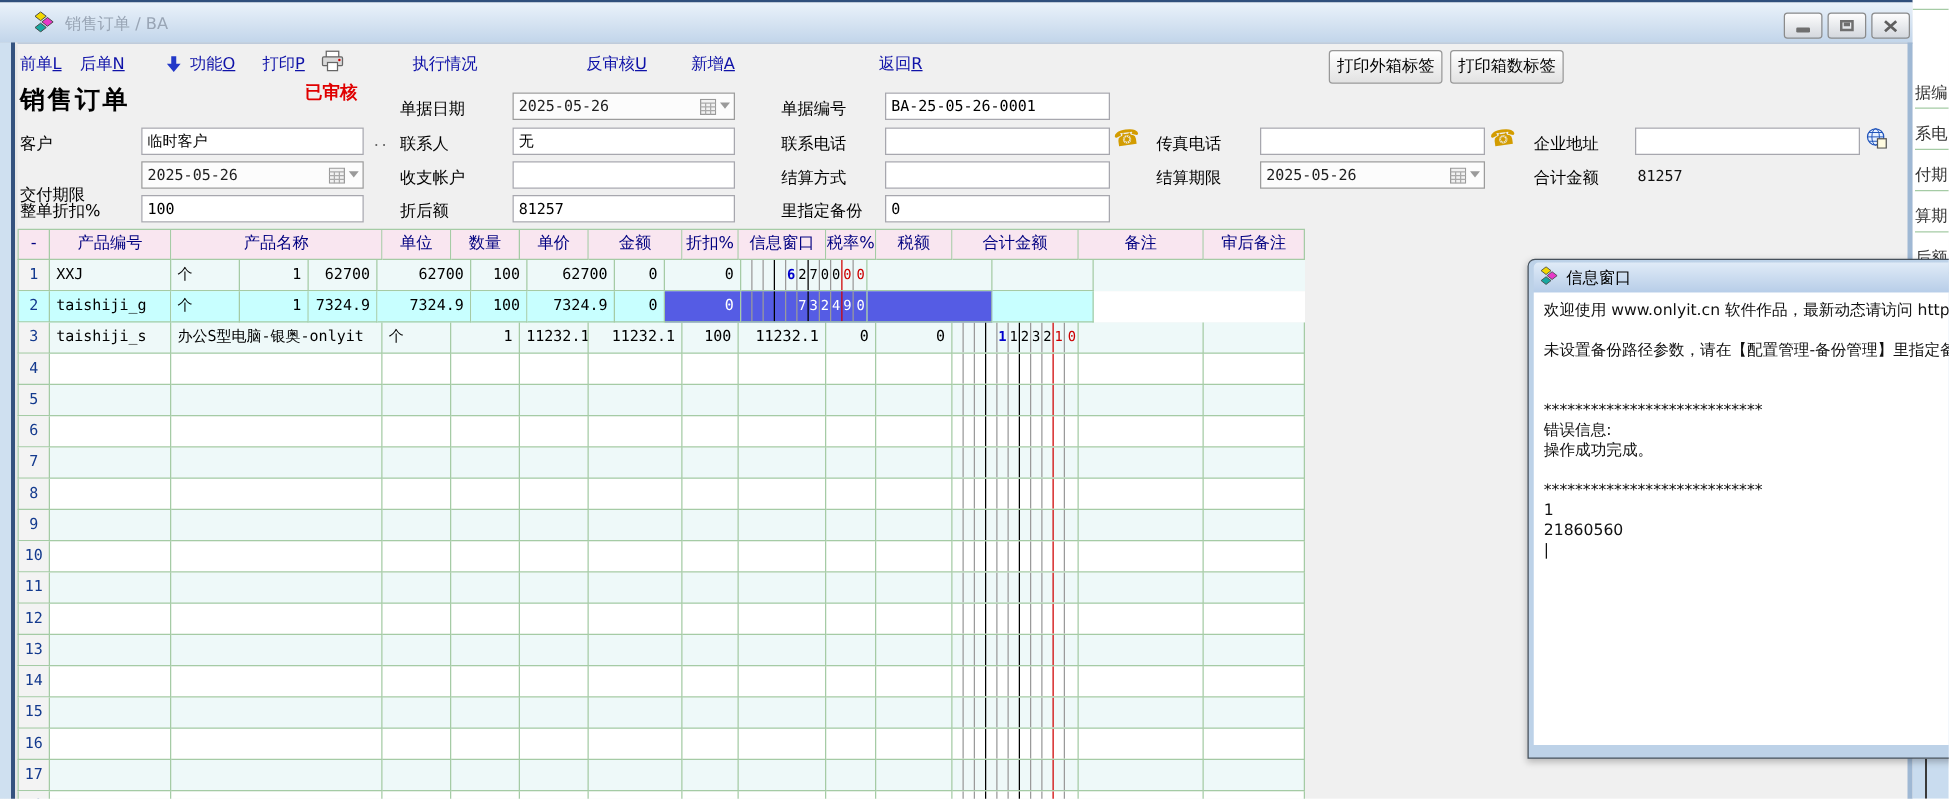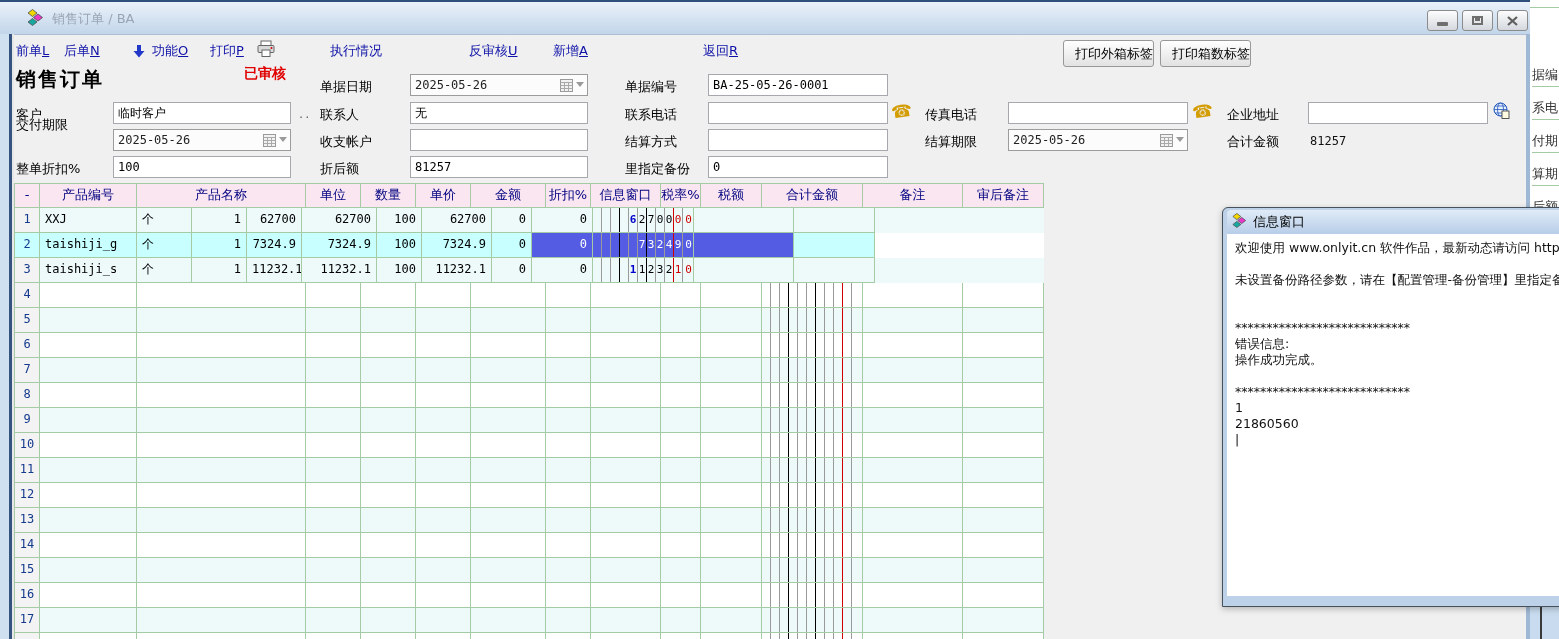--- a/index.html
+++ b/index.html
@@ -24,21 +24,21 @@
   .g-min{width:11px;height:4px;background:#6f6f6f;border-radius:1px;margin-top:6px;}
   .g-max{width:11px;height:9px;border:2px solid #6f6f6f;box-sizing:border-box;position:relative;}
   .g-max:after{content:"";position:absolute;left:1px;top:0;width:5px;height:3px;background:#6f6f6f;}
 
   
   .tb{position:absolute;top:40px;font-size:13px;color:#0f12a8;white-space:nowrap;}
   .tb .key{text-decoration:underline;}
   .icon-abs{position:absolute;}
   .btn-top{position:absolute;top:38px;width:91px;height:27px;box-sizing:border-box;
            background:linear-gradient(#ffffff,#e2e2e2);border:1px solid #989898;border-radius:3px;
-           font-size:13px;color:#000;text-align:right;line-height:25px;}
+           font-size:13px;color:#000;text-align:center;line-height:25px;}
 
   
   .doctitle{position:absolute;left:16px;top:64px;font-size:20px;font-weight:bold;color:#000;letter-spacing:2px;}
   .audit{position:absolute;left:244px;top:63px;font-size:14px;font-weight:bold;color:#e00000;}
   .flabel{position:absolute;font-size:13px;color:#000;white-space:nowrap;}
   .finput{position:absolute;height:22px;box-sizing:border-box;background:#fff;border:1px solid #a7a7ae;
           font-family:"DejaVu Sans Mono","Liberation Mono",monospace;font-size:12px;color:#000;padding:0 4px;}
   .fcombo{position:absolute;height:22px;box-sizing:border-box;background:#fcfcfc;border:1px solid #9c9c9c;
           font-family:"DejaVu Sans Mono","Liberation Mono",monospace;font-size:12px;color:#222;
           line-height:20px;padding:0 26px 0 4px;}
@@ -189,21 +189,21 @@
     <input class="finput" style="left: 1308px; top: 100px; width: 180px;" value="">
     <span class="icon-abs" style="left:1493px;top:100px">
       <svg width="17" height="17" viewBox="0 0 17 17">
         <circle cx="7.5" cy="7.5" r="6.5" fill="#e8f2ff" stroke="#2255bb"></circle>
         <ellipse cx="7.5" cy="7.5" rx="3" ry="6.5" fill="none" stroke="#2255bb" stroke-width="0.8"></ellipse>
         <path d="M1 7.5 H14 M2 4 H13 M2 11 H13" stroke="#2255bb" stroke-width="0.8"></path>
         <rect x="9" y="9" width="7" height="7.5" fill="#fffbe0" stroke="#555"></rect>
       </svg>
     </span>
 
-    <span class="flabel" style="left:16px;top:114px">交付期限</span>
+    <span class="flabel" style="left:16px;top:145px">交付期限</span>
     <div class="fcombo" style="left:113px;top:127px;width:178px">
       <span>2025-05-26</span>
       <span class="combo-ic">
         <svg width="13" height="13" viewBox="0 0 13 13">
             <rect x="0.5" y="0.5" width="12" height="12" fill="#f2f2f2" stroke="#9a9a9a"></rect>
             <path d="M0.5 3.5 H12.5 M4.5 3.5 V12.5 M8.5 3.5 V12.5 M0.5 6.5 H12.5 M0.5 9.5 H12.5" stroke="#aaa" stroke-width="1"></path>
           </svg>
       </span>
       <span class="combo-arr"></span>
     </div>
@@ -299,20 +299,21 @@
             <div class="sub dw" style="left: 72px; width: 9px; border-right: 1px solid rgb(208, 0, 0);">4</div>
             <div class="sub dw" style="left: 81px; width: 9px; border-right: 1px solid rgb(154, 154, 154);">9</div>
             <div class="sub dw" style="left: 90px; width: 11px;">0</div>
           </div>
           <div class="dcell selB" style="width: 100px;"></div>
           <div class="dcell selC" style="width: 81px;"></div>
         </div>
         <div class="drow az">
           <div class="dcell rn" style="width: 26px;">3</div>
           <div class="dcell" style="width: 97px;">taishiji_s</div>
+          <div class="dcell" style="width: 169px;">办公S型电脑-银奥-onlyit</div>
           <div class="dcell" style="width: 55px;">个</div>
           <div class="dcell numr" style="width: 55px;">1</div>
           <div class="dcell numr" style="width: 55px;">11232.1</div>
           <div class="dcell numr" style="width: 75px;">11232.1</div>
           <div class="dcell numr" style="width: 45px;">100</div>
           <div class="dcell numr" style="width: 70px;">11232.1</div>
           <div class="dcell numr" style="width: 40px;">0</div>
           <div class="dcell numr" style="width: 61px;">0</div>
           <div class="dcell digitcell" style="width: 101px;">
             <div class="sub" style="left: 0px; width: 9px; border-right: 1px solid rgb(154, 154, 154);"></div>

